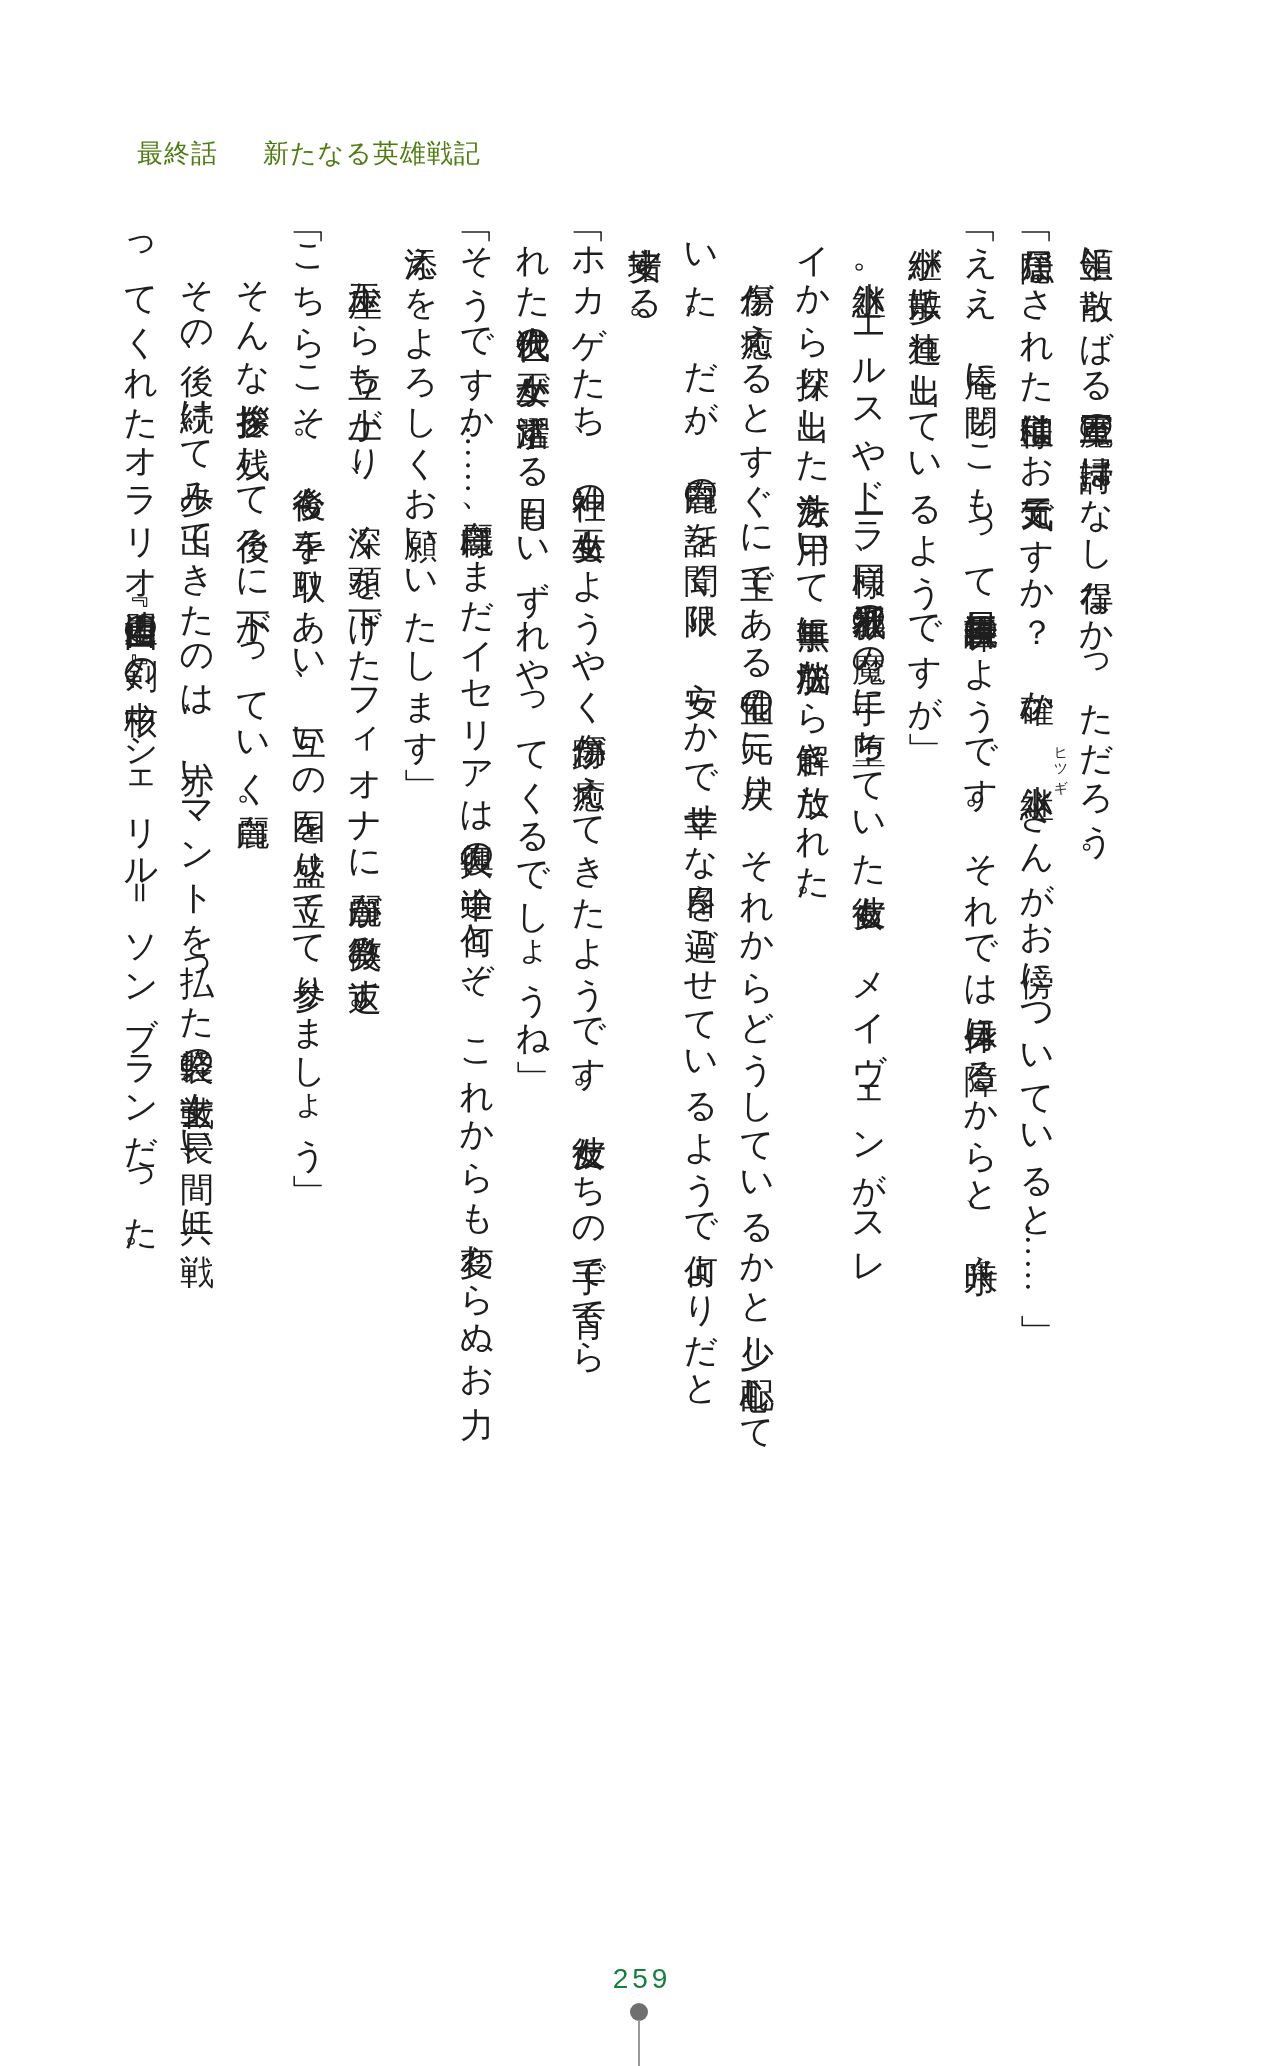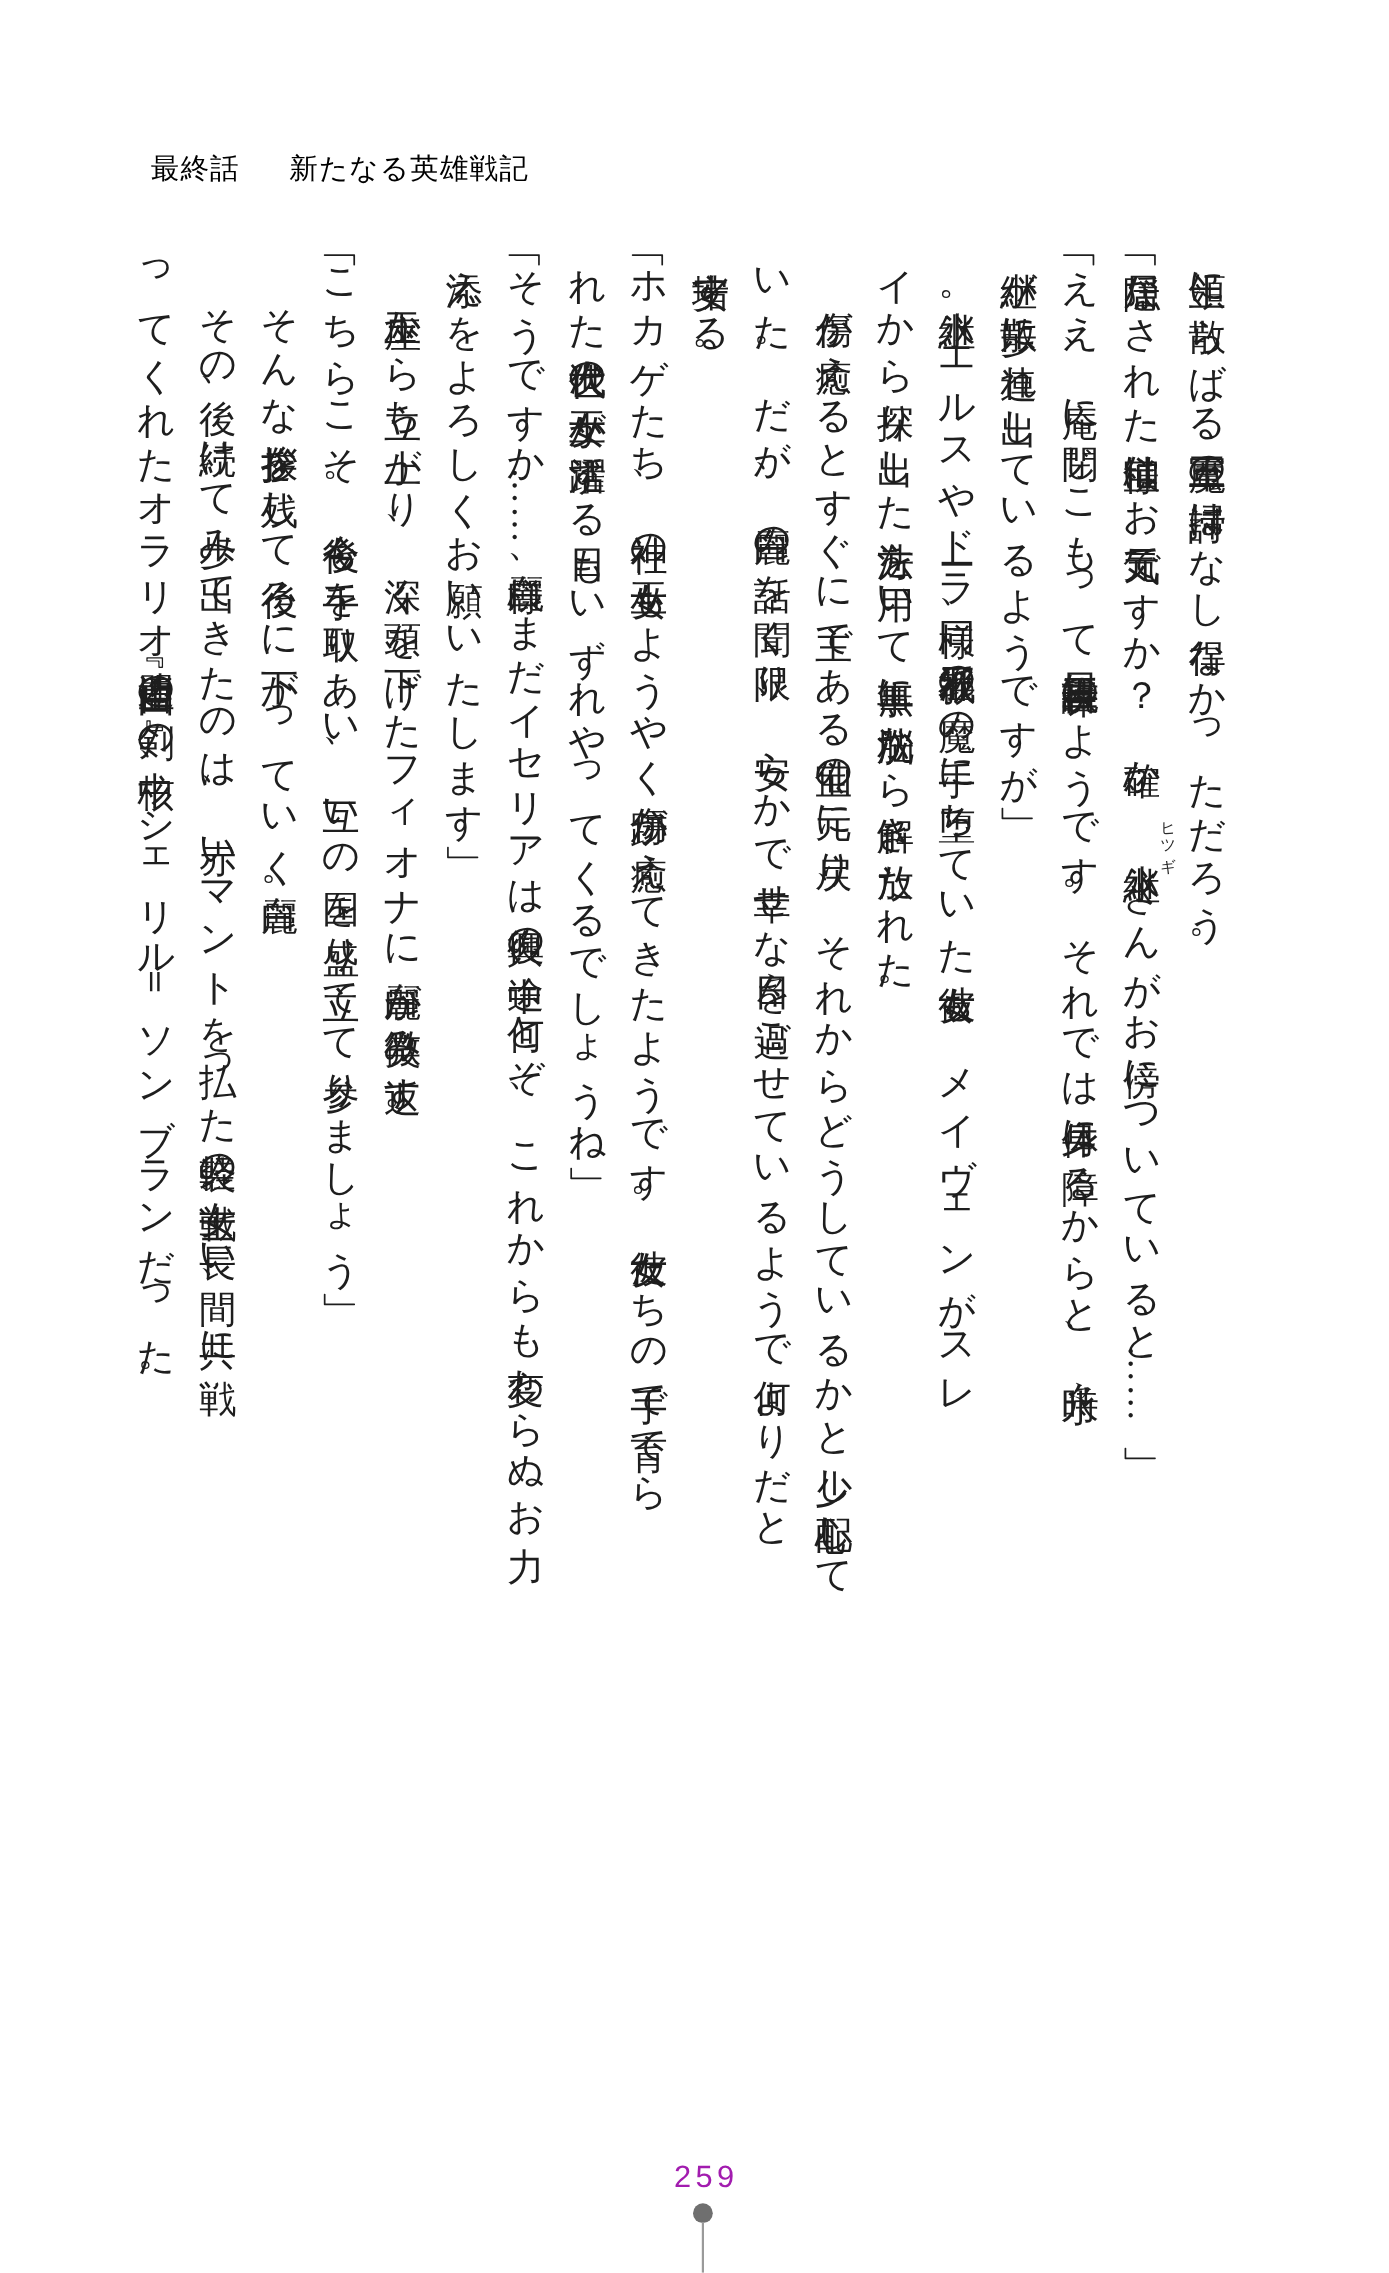--- a/index.html
+++ b/index.html
@@ -16,21 +16,21 @@
     color: #1e1e1e;
   }
 
   
   .chapter-header {
     position: absolute;
     top: 136px;
     left: 137px;
     font-size: 26px;
     letter-spacing: 1px;
-    color: #000000;
+    color: #4d7c0f;
     white-space: nowrap;
   }
   .chapter-header .title-gap {
     display: inline-block;
     width: 45px;
   }
 
   
   .text-block {
     position: absolute;
@@ -64,21 +64,21 @@
     position: absolute;
     top: 1963px;
     left: 580px;
     width: 120px;
     text-align: center;
     font-family: "Liberation Sans", "DejaVu Sans", sans-serif;
     font-weight: 300;
     font-size: 28px;
     letter-spacing: 4px;
     text-indent: 4px;
-    color: #a21caf;
+    color: #15803d;
   }
   .ornament-dot {
     position: absolute;
     left: 630px;
     top: 2003px;
     width: 18px;
     height: 18px;
     border-radius: 50%;
     background: #6f6f6f;
   }

